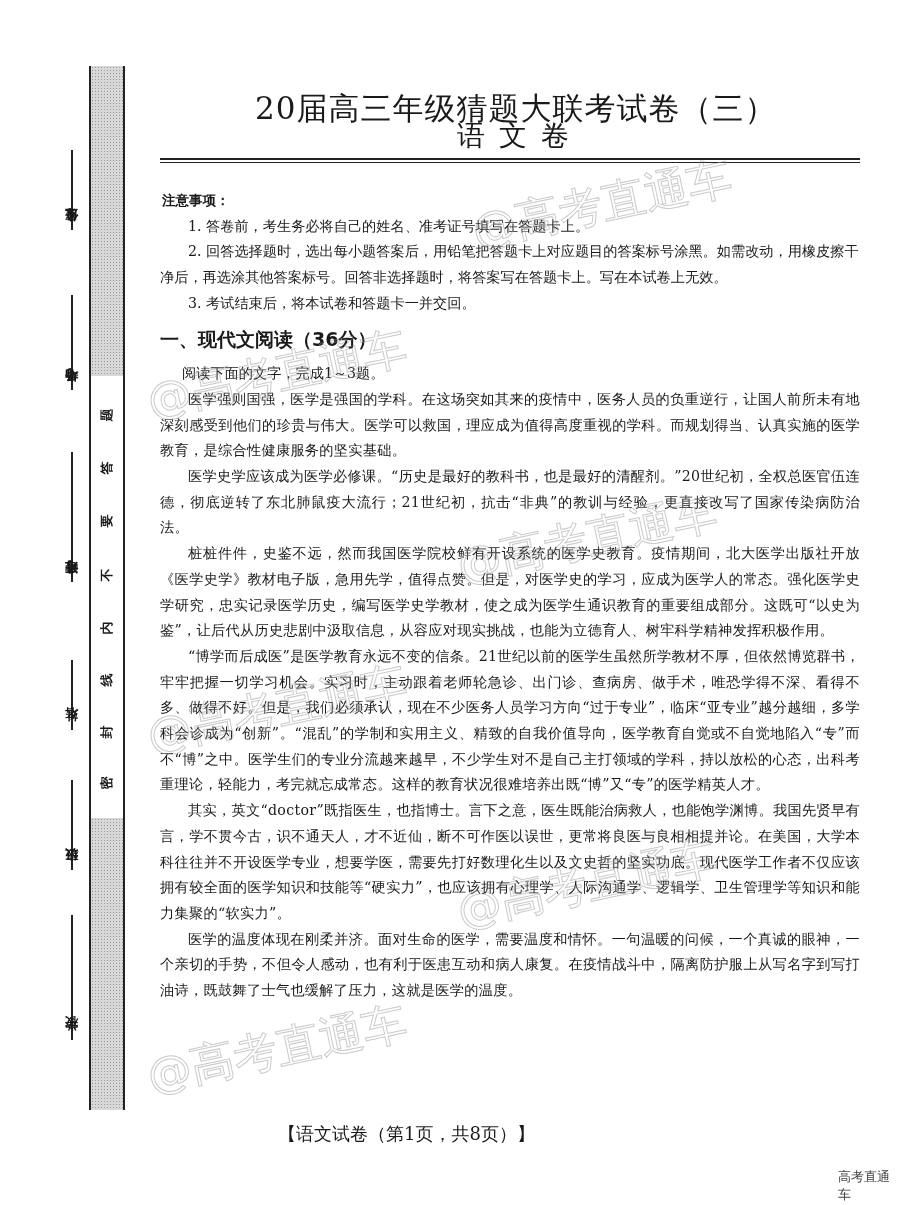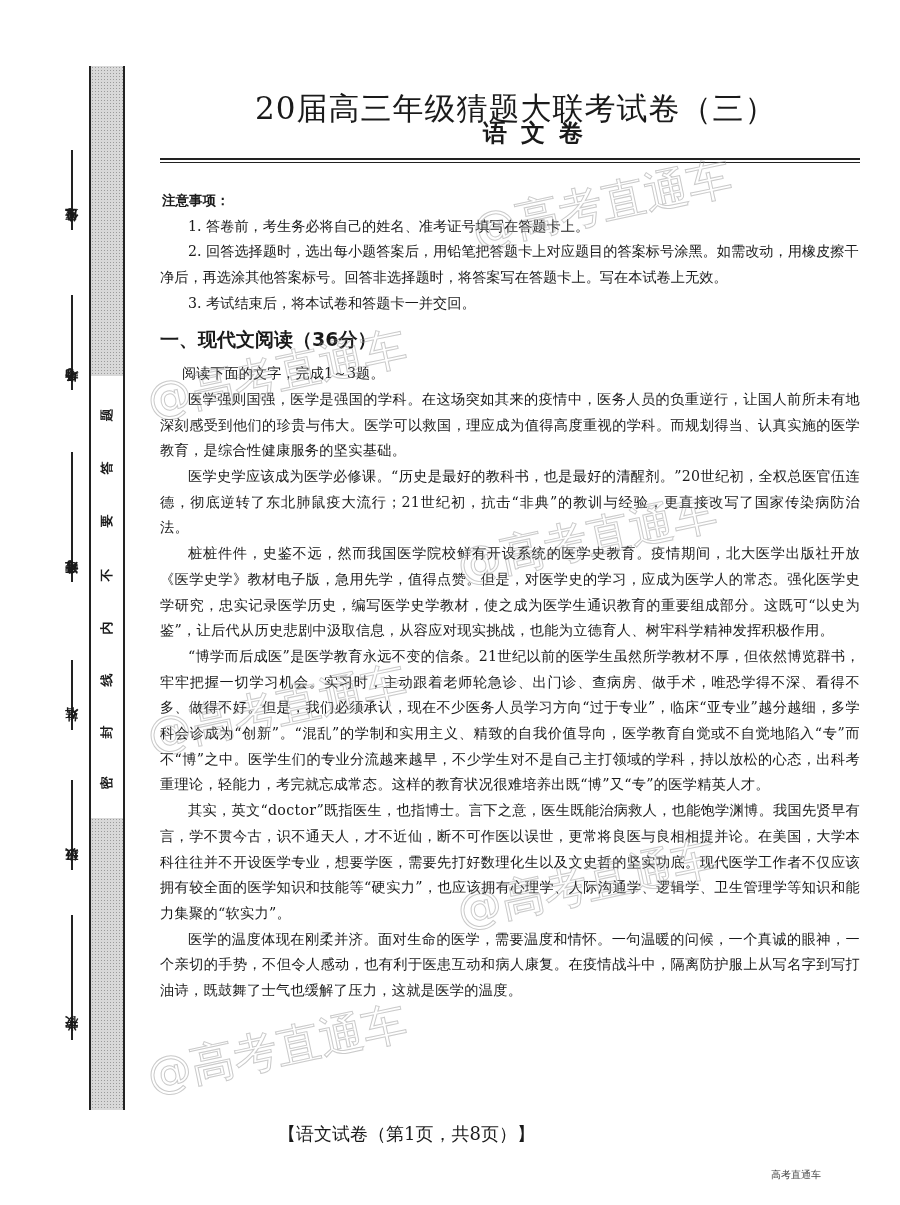--- a/index.html
+++ b/index.html
@@ -34,22 +34,22 @@
     writing-mode: vertical-rl; transform: rotate(180deg); letter-spacing: 1px;
   }
   .field .line { width: 1.5px; background: #222; }
 
   
   .title {
     position: absolute; left: 255px; top: 88px; width: 640px;
     font-size: 31px; letter-spacing: 1px; font-family: "DejaVu Serif", serif;
   }
   .subtitle {
-    position: absolute; left: 440px; top: 117px; width: 200px; text-align: center;
-    font-size: 24px; font-weight: bold; letter-spacing: 14px;
+    position: absolute; left: 420px; top: 117px; width: 200px; text-align: center;
+    font-size: 28px; font-weight: normal; letter-spacing: 14px;
     font-family: "DejaVu Sans", sans-serif;
   }
   .rule {
     position: absolute; left: 160px; top: 158px; width: 700px; height: 5px;
     border-top: 2px solid #222; border-bottom: 1px solid #222; box-sizing: border-box;
   }
 
   .content {
     position: absolute; left: 160px; top: 188px; width: 700px;
     font-size: 14.2px; line-height: 25.7px;
@@ -63,21 +63,21 @@
     padding-left: 22px; font-weight: bold; font-family: "DejaVu Sans", sans-serif; font-size: 13.5px;
   }
   .instruction { padding-left: 22px; margin-top: 9px; }
   .para { text-indent: 28px; margin: 0; text-align: justify; letter-spacing: 0.3px; }
 
   .footer {
     position: absolute; left: 278px; top: 1122px; font-size: 18px;
     font-family: "DejaVu Serif", serif;
   }
   .brand {
-    position: absolute; left: 771px; top: 1168px; font-size: 10px; color: #444;
+    position: absolute; left: 838px; top: 1168px; font-size: 13px; color: #444;
     font-family: "DejaVu Sans", sans-serif;
   }
   .watermark {
     position: absolute; font-size: 44px; color: rgba(180,180,180,0.35);
     font-family: "DejaVu Sans", sans-serif; transform: rotate(-12deg);
     -webkit-text-stroke: 1px rgba(150,150,150,0.5); color: transparent;
     pointer-events: none; white-space: nowrap;
   }
 </style>
 </head>

